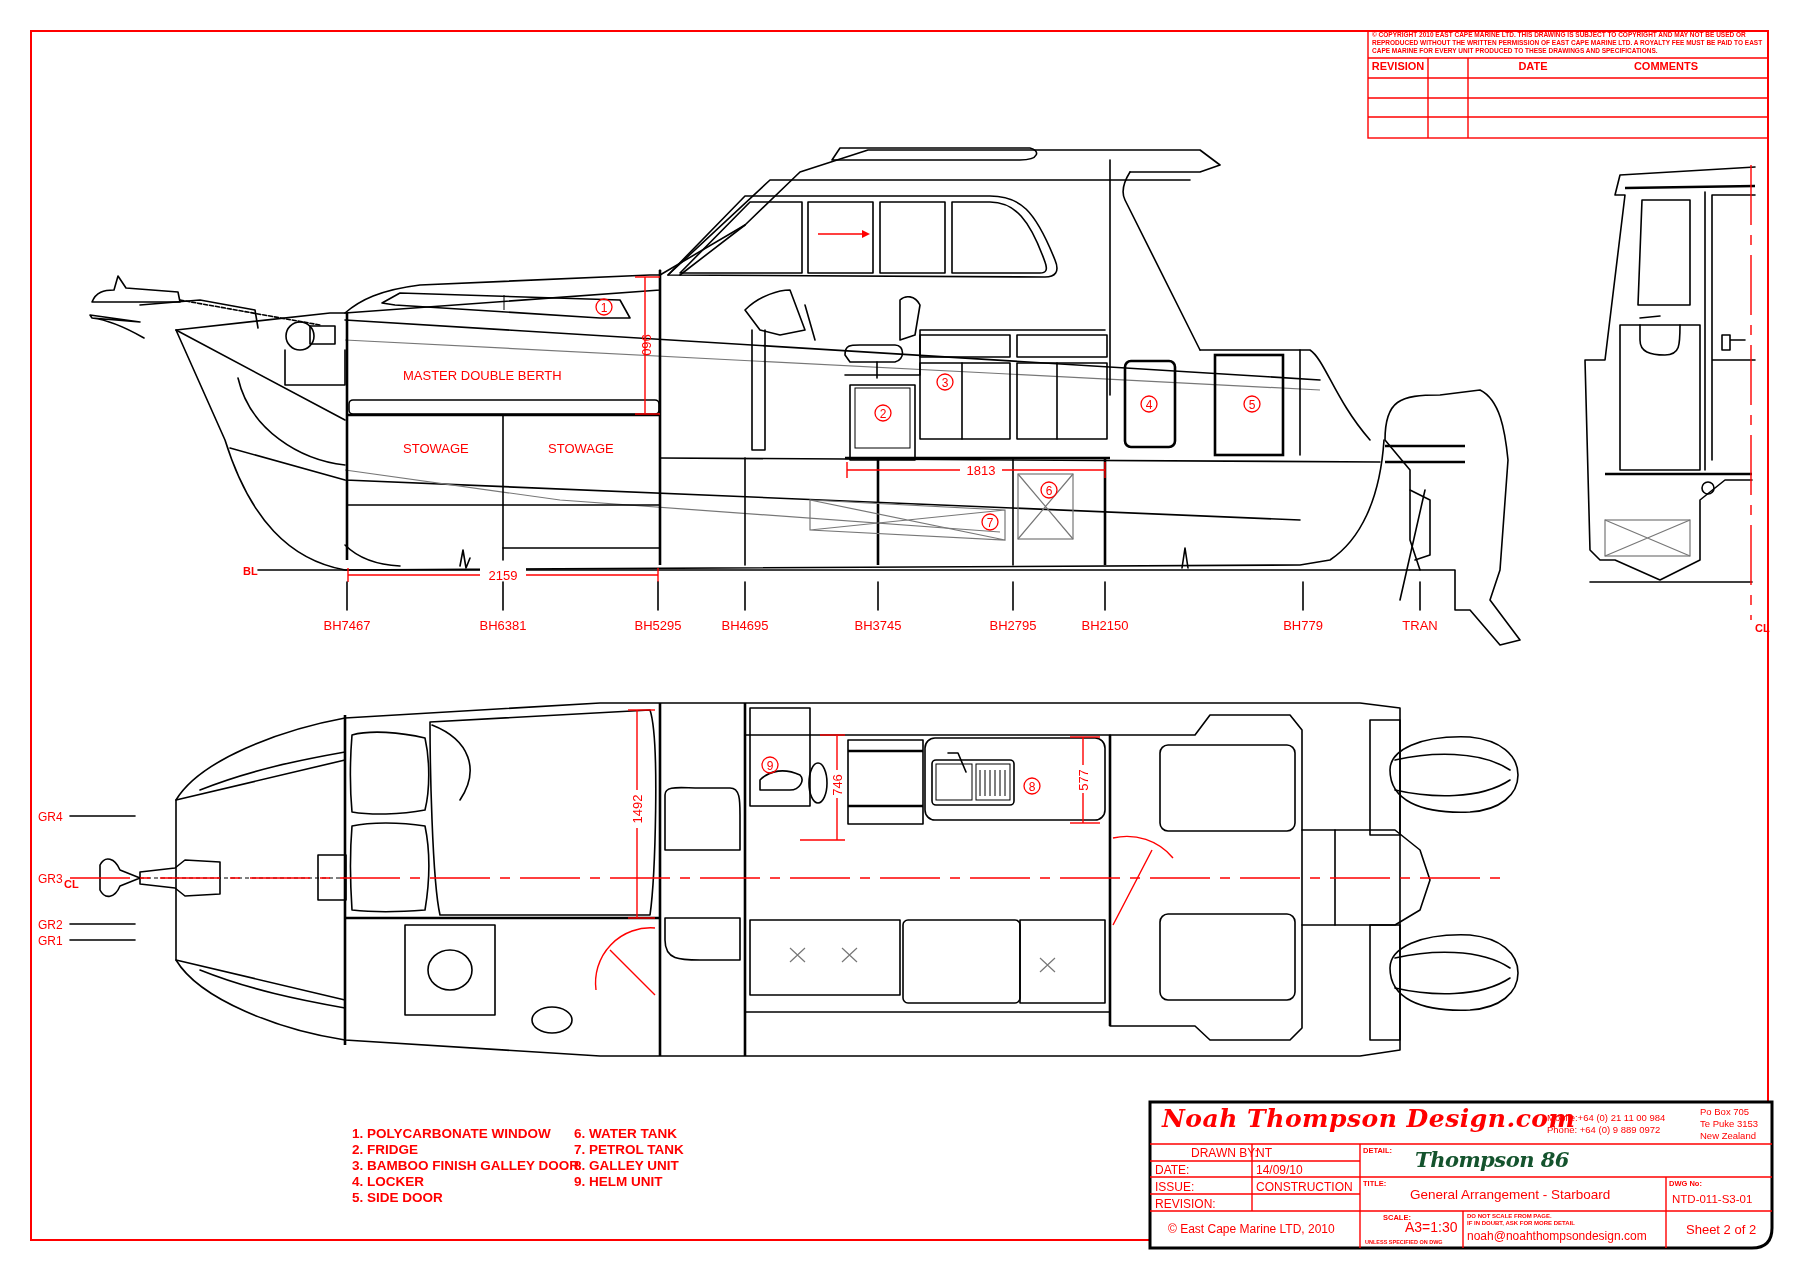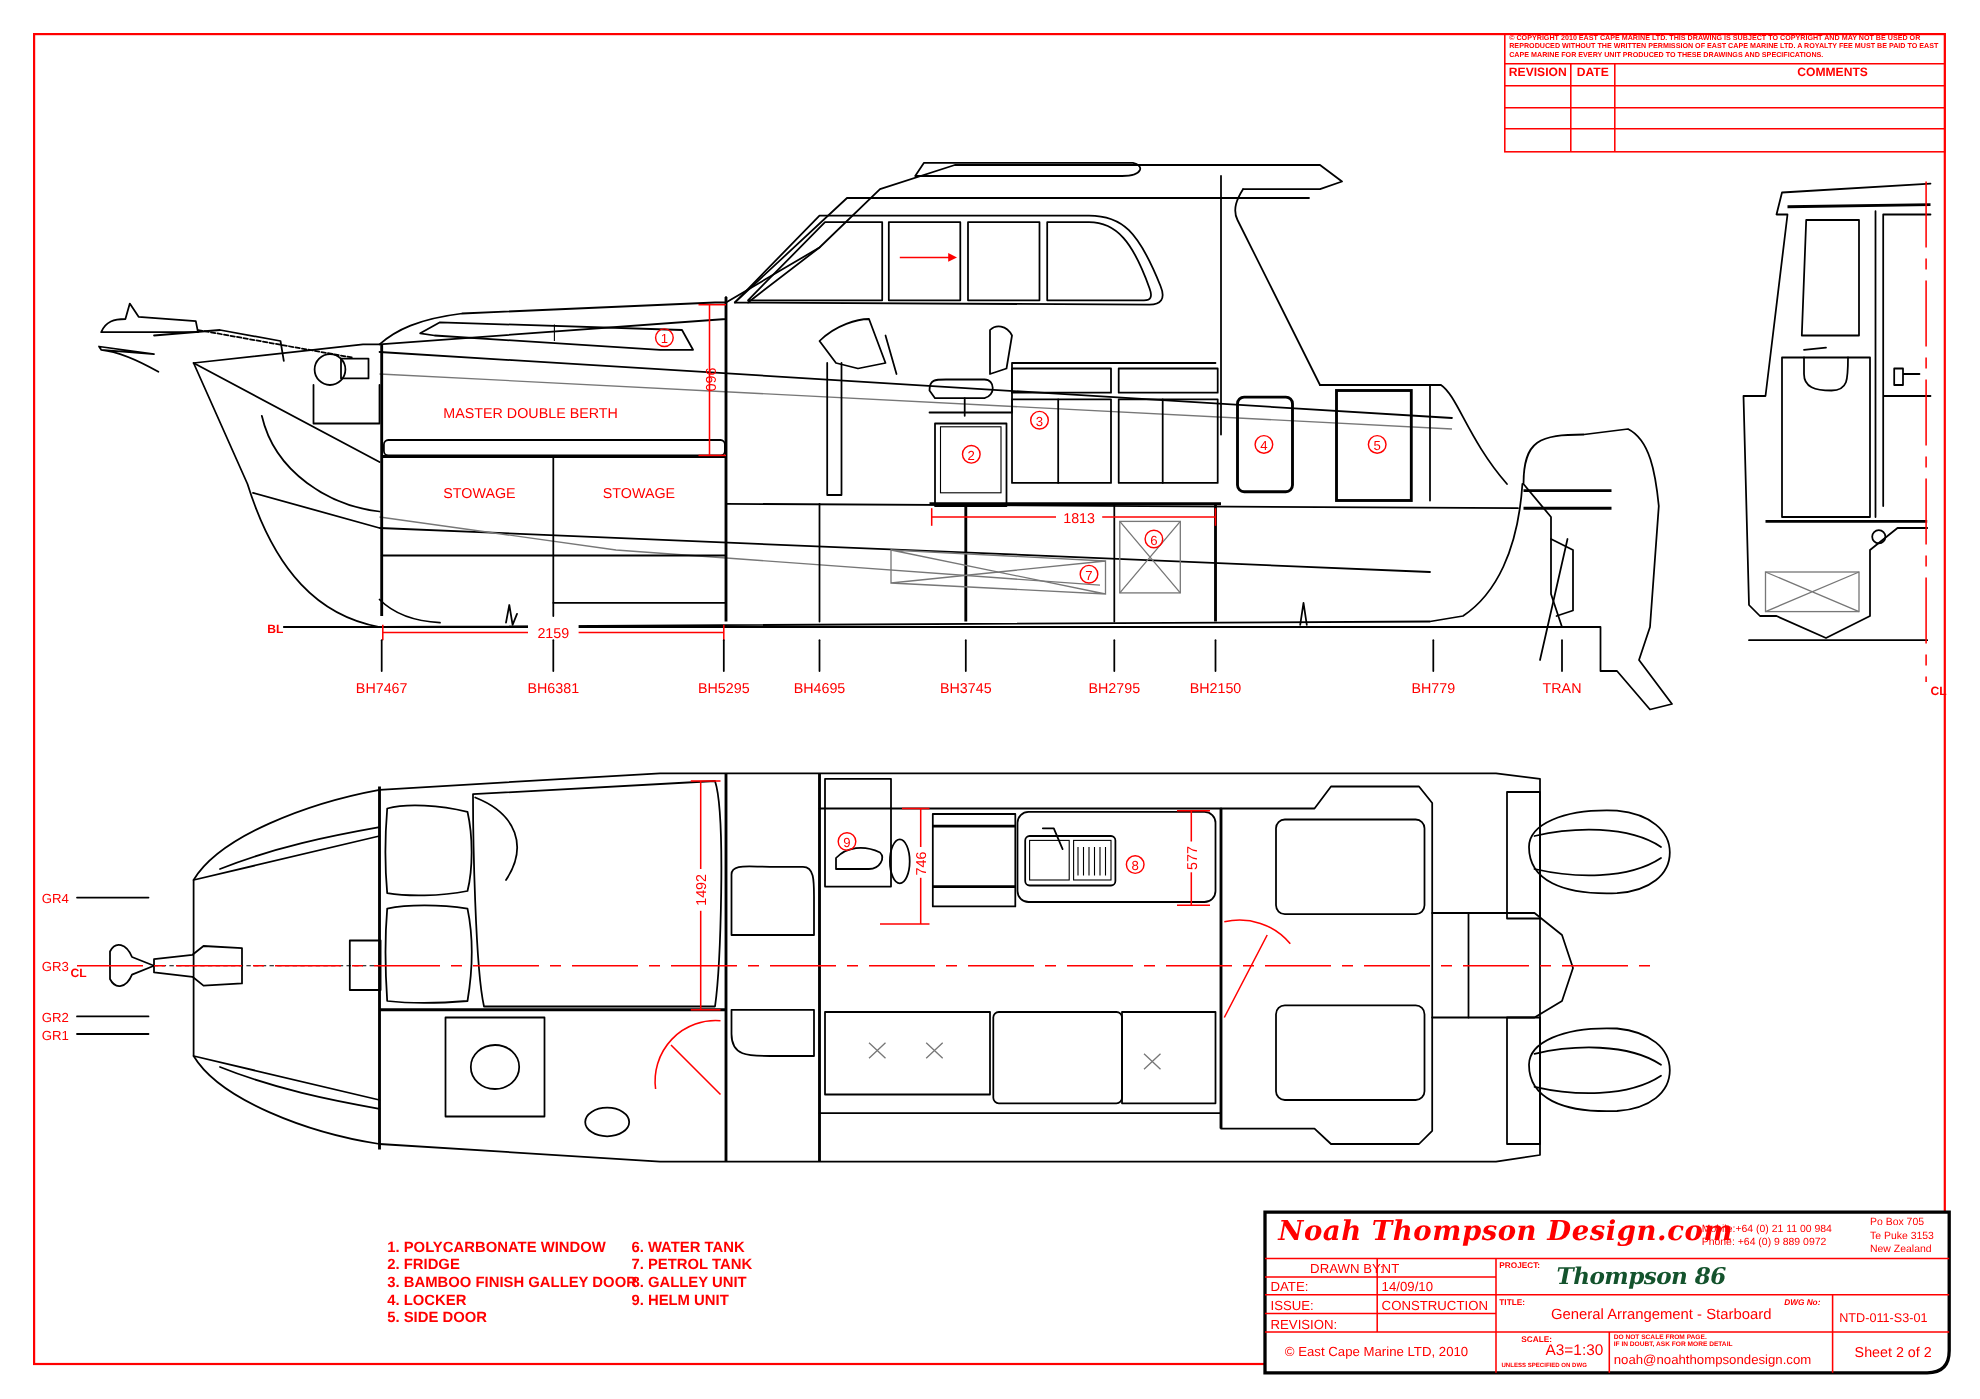--- a/index.html
+++ b/index.html
@@ -368,21 +368,21 @@
     <line x1="1150" y1="1211" x2="1772" y2="1211" class="red"></line>
     <line x1="1252" y1="1144" x2="1252" y2="1211" class="red"></line>
     <line x1="1360" y1="1144" x2="1360" y2="1248" class="red"></line>
     <line x1="1463" y1="1211" x2="1463" y2="1248" class="red"></line>
     <line x1="1666" y1="1177" x2="1666" y2="1248" class="red"></line>
   </g>
 </svg>
 
 <div id="copyright" class="abs">© COPYRIGHT 2010 EAST CAPE MARINE LTD. THIS DRAWING IS SUBJECT TO COPYRIGHT AND MAY NOT BE USED OR REPRODUCED WITHOUT THE WRITTEN PERMISSION OF EAST CAPE MARINE LTD. A ROYALTY FEE MUST BE PAID TO EAST CAPE MARINE FOR EVERY UNIT PRODUCED TO THESE DRAWINGS AND SPECIFICATIONS.</div>
 <div class="revhdr" style="left:1368px;width:60px;">REVISION</div>
-<div class="revhdr" style="left:1428px;width:40px;">DATE</div>
+<div class="revhdr" style="left:1513px;width:40px;">DATE</div>
 <div class="revhdr" style="left:1468px;width:300px;padding-left:48px;">COMMENTS</div>
 
 <div id="legend-left" class="abs">
   <div>1. POLYCARBONATE WINDOW</div>
   <div>2. FRIDGE</div>
   <div>3. BAMBOO FINISH GALLEY DOOR</div>
   <div>4. LOCKER</div>
   <div>5. SIDE DOOR</div>
 </div>
 <div id="legend-right" class="abs">
@@ -405,25 +405,25 @@
 
 <div class="tb f12" style="left:1155px;top:1146px;margin-left:36px;">DRAWN BY:</div>
 <div class="tb f12" style="left:1256px;top:1146px;">NT</div>
 <div class="tb f12" style="left:1155px;top:1163px;">DATE:</div>
 <div class="tb f12" style="left:1256px;top:1163px;">14/09/10</div>
 <div class="tb f12" style="left:1155px;top:1180px;">ISSUE:</div>
 <div class="tb f12" style="left:1256px;top:1180px;">CONSTRUCTION</div>
 <div class="tb f12" style="left:1155px;top:1197px;">REVISION:</div>
 <div class="tb f12" style="left:1256px;top:1197px;"></div>
 
-<div class="tb f7" style="left:1363px;top:1146px;">PROJECT:</div>
+<div class="tb f7" style="left:1363px;top:1146px;">DETAIL:</div>
 <div id="project-name" class="tb">Thompson 86</div>
 <div class="tb f7" style="left:1363px;top:1179px;">TITLE:</div>
 <div class="tb" style="left:1410px;top:1187px;font-size:13.5px;">General Arrangement - Starboard</div>
-<div class="tb f7" style="left:1622px;top:1179px;font-style:italic;">DWG No:</div>
+<div class="tb f7" style="left:1669px;top:1179px;">DWG No:</div>
 <div class="tb" style="left:1672px;top:1193px;font-size:11.5px;">NTD-011-S3-01</div>
 
 <div class="tb" style="left:1168px;top:1222px;font-size:12px;">© East Cape Marine LTD, 2010</div>
 <div class="tb f7" style="left:1363px;top:1213px;padding-left:20px;">SCALE:</div>
 <div class="tb" style="left:1405px;top:1219px;font-size:14px;">A3=1:30</div>
 <div class="tb" style="left:1365px;top:1239px;font-size:5.5px;font-weight:bold;">UNLESS SPECIFIED ON DWG</div>
 <div class="tb" style="left:1467px;top:1213px;font-size:6px;font-weight:bold;">DO NOT SCALE FROM PAGE.</div>
 <div class="tb" style="left:1467px;top:1220px;font-size:6px;font-weight:bold;">IF IN DOUBT, ASK FOR MORE DETAIL</div>
 <div class="tb" style="left:1467px;top:1229px;font-size:12px;">noah@noahthompsondesign.com</div>
 <div class="tb" style="left:1686px;top:1222px;font-size:13px;">Sheet 2 of 2</div>

